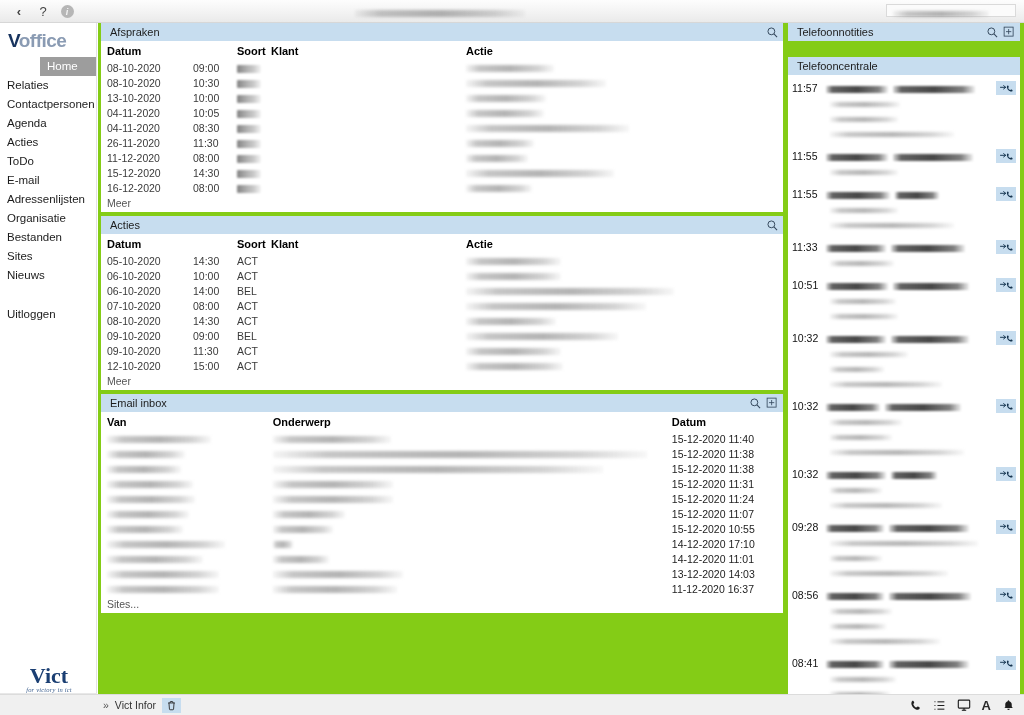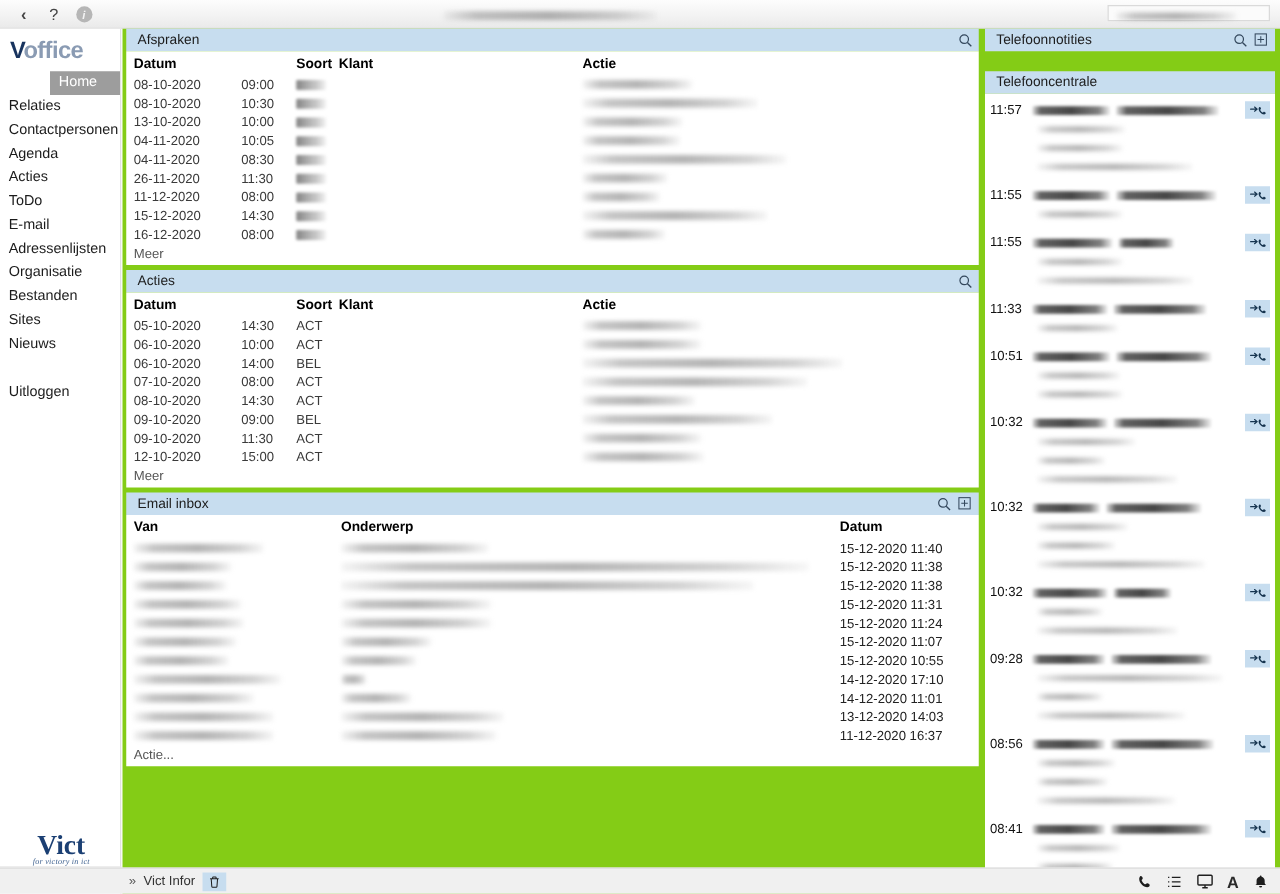--- a/index.html
+++ b/index.html
@@ -539,21 +539,21 @@
                 <td class="c-onderwerp"><span class="blur light" style="width:130px"></span></td>
                 <td class="c-emdatum">13-12-2020 14:03</td>
               </tr>
               <tr>
                 <td class="c-van"><span class="blur light" style="width:112px"></span></td>
                 <td class="c-onderwerp"><span class="blur light" style="width:124px"></span></td>
                 <td class="c-emdatum">11-12-2020 16:37</td>
               </tr>
             </tbody>
         </table>
-        <div class="meer">Actie...</div>
+        <div class="meer">Sites...</div>
       </div>
     </div>
 
   </div>
 
   <div id="col-right">
 
     <div class="panel">
       <div class="panel-head">
         <span class="title">Telefoonnotities</span>

